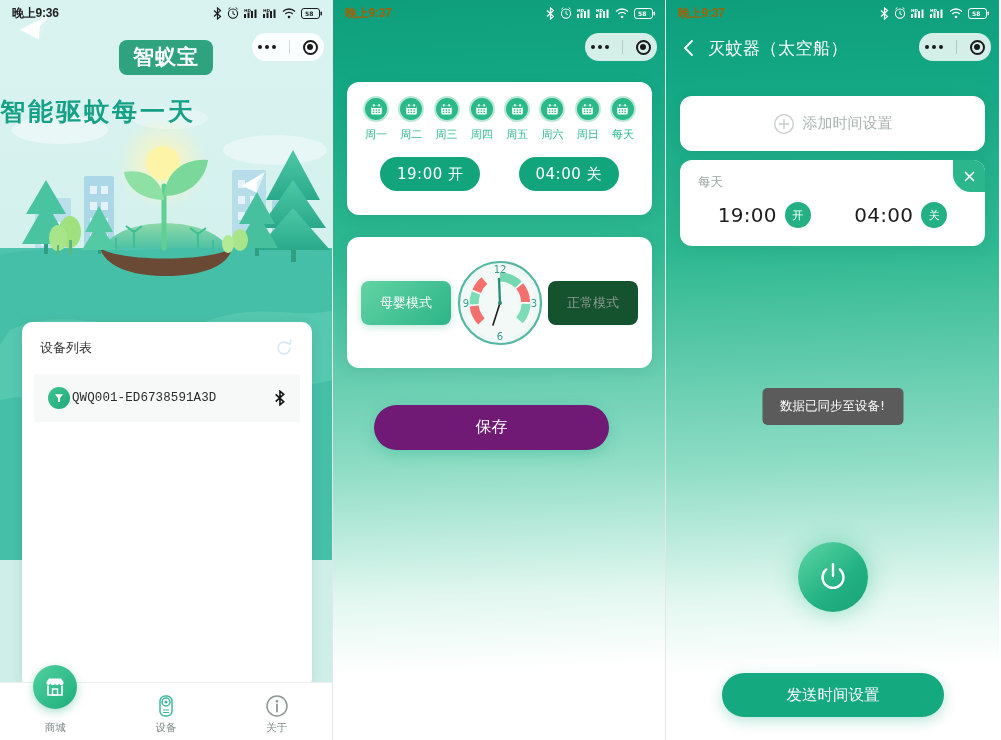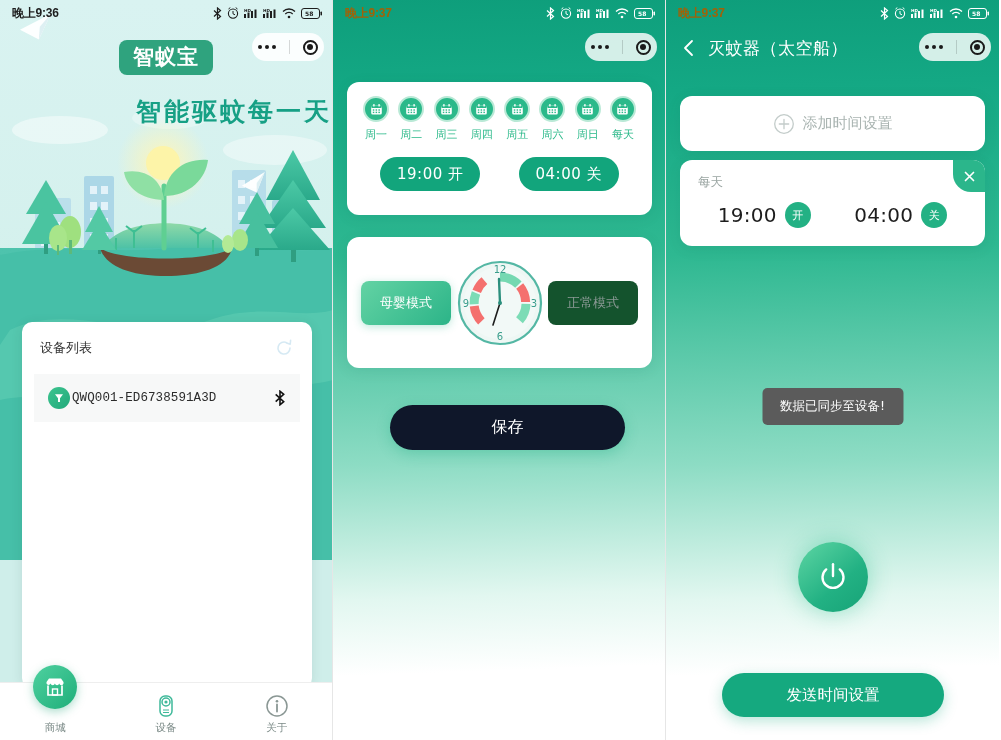--- a/index.html
+++ b/index.html
@@ -58,21 +58,21 @@
     overflow: hidden;
   }
   .logo-badge {
     position: absolute; top: 40px; left: 50%; transform: translateX(-50%);
     background: #2fa37e; color: #fff; border-radius: 8px;
     padding: 5px 14px 6px; font-size: 21px; font-weight: bold;
     letter-spacing: 1px; z-index: 10; line-height: 1.15;
     font-family: "DejaVu Sans", sans-serif;
   }
   .hero-tagline {
-    position: absolute; top: 95px; left: 0; right: 0; text-align: right;
+    position: absolute; top: 95px; left: 0; right: 0; text-align: left;
     font-size: 25px; font-weight: bold; color: #16a085;
     letter-spacing: 3px; z-index: 10;
     font-family: "DejaVu Sans", sans-serif;
   }
   .hero-art { position: absolute; inset: 0; }
 
   
   .device-card {
     position: absolute; left: 22px; top: 322px; width: 290px; height: 366px;
     background: #fff; border-radius: 10px;
@@ -163,22 +163,22 @@
     width: 90px; height: 44px; border-radius: 8px;
     display: flex; align-items: center; justify-content: center;
     font-size: 13px; font-family: "DejaVu Sans", sans-serif;
   }
   .mode-btn.active { background: linear-gradient(135deg,#63d3a4,#2cb488); color: #fff; box-shadow: 0 2px 8px rgba(40,180,135,.3); }
   .mode-btn.inactive { background: #14532d; color: #8b9995; }
   .clock-wrap { width: 88px; height: 88px; position: relative; }
 
   
   .save-btn {
-    position: absolute; left: 57px; top: 405px; width: 235px; height: 45px;
-    border-radius: 23px; background: #0f172a; color: #fff;
+    position: absolute; left: 41px; top: 405px; width: 235px; height: 45px;
+    border-radius: 23px; background: #701a75; color: #fff;
     display: flex; align-items: center; justify-content: center;
     font-size: 16px; z-index: 10; box-shadow: 0 4px 14px rgba(19,165,124,.30);
     font-family: "DejaVu Sans", sans-serif; cursor: pointer;
   }
 
   
   .add-card {
     position: absolute; left: 14px; top: 96px; width: 305px; height: 55px;
     display: flex; align-items: center; justify-content: center; gap: 8px; z-index: 10;
     cursor: pointer;

